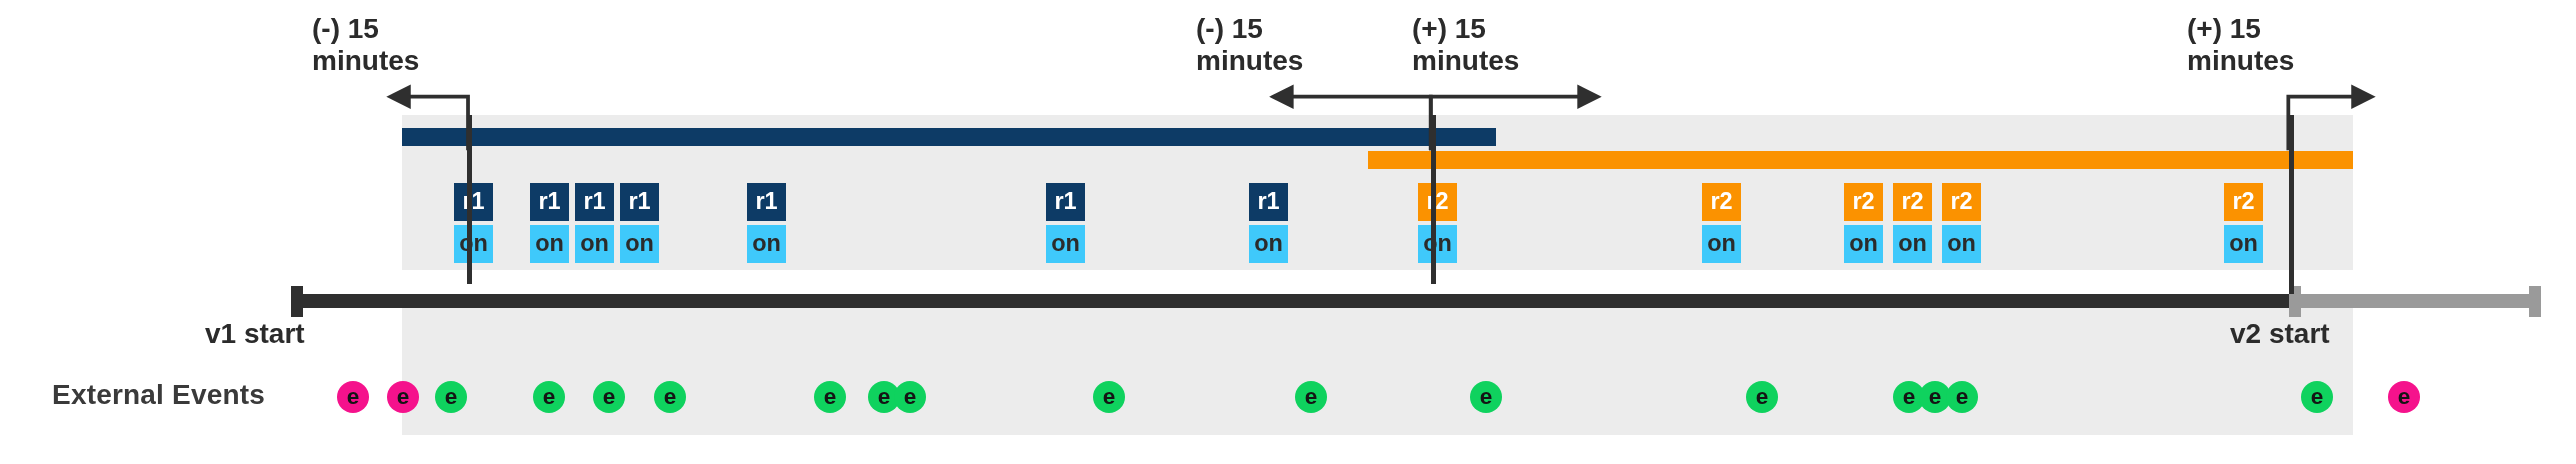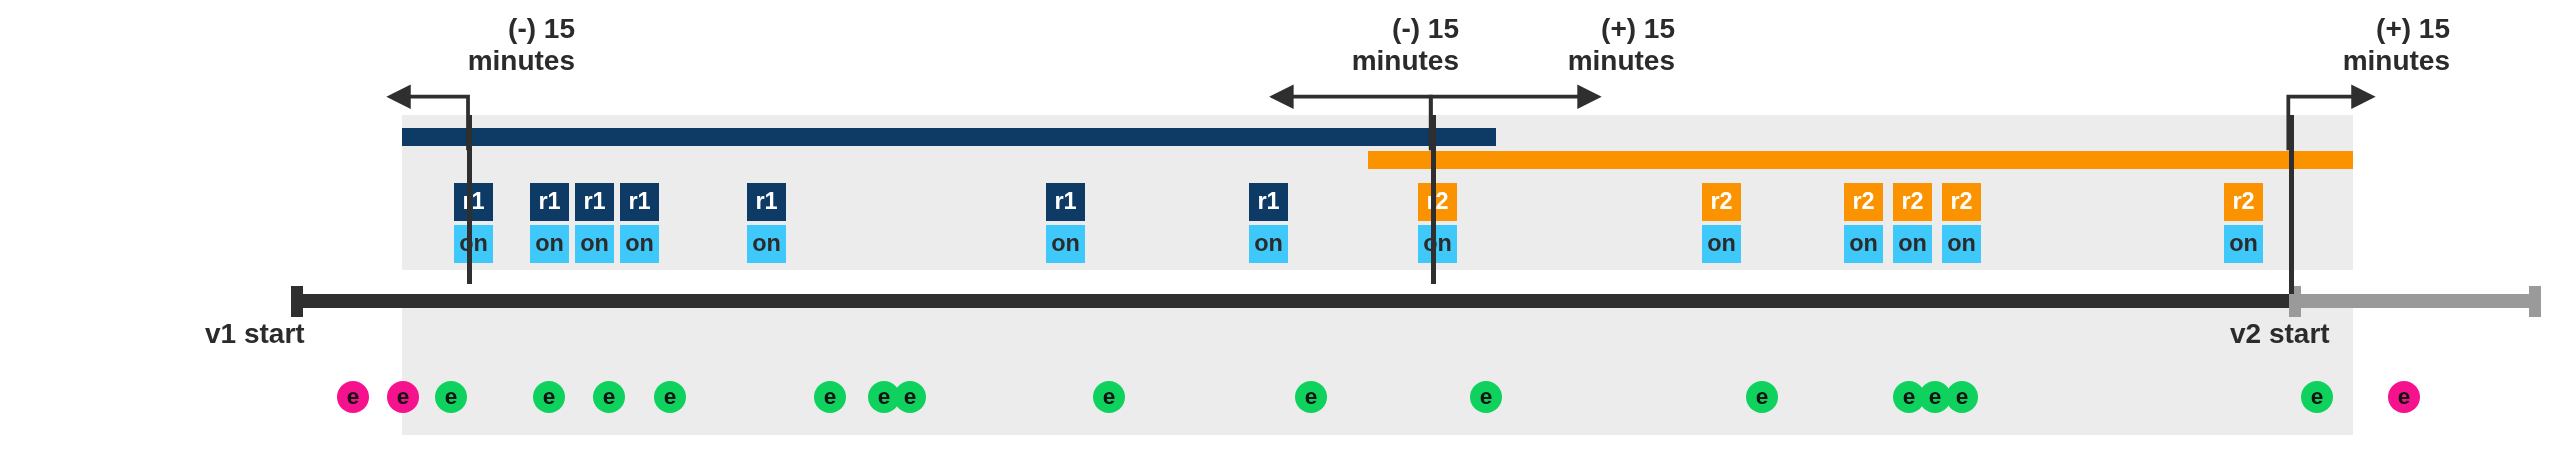--- a/index.html
+++ b/index.html
@@ -16,21 +16,21 @@
 
   .axis-line{position:absolute;height:14px;}
   .axis-line.dark{background:#2f2f2f;}
   .axis-line.grey{background:#9a9a9a;}
   .axis-cap{position:absolute;width:12.2px;height:31px;}
   .axis-cap.dark{background:#2f2f2f;}
   .axis-cap.grey{background:#9a9a9a;}
 
   .vline{position:absolute;width:4.7px;background:#2f2f2f;}
 
-  .anno{position:absolute;text-align:right;font-size:28px;font-weight:600;color:#2b2b2b;line-height:32px;white-space:nowrap;}
+  .anno{position:absolute;text-align:left;font-size:28px;font-weight:600;color:#2b2b2b;line-height:32px;white-space:nowrap;}
 
   .startlabel{position:absolute;font-size:28px;font-weight:600;color:#2b2b2b;white-space:nowrap;}
 
   .badge{position:absolute;width:39px;height:38px;display:flex;align-items:center;justify-content:center;
          font-size:23.5px;font-weight:600;line-height:1;}
   .badge.r1{background:#0d3b66;color:#ffffff;}
   .badge.r2{background:#fb9200;color:#ffffff;}
   .badge.on{background:#3fc9fb;color:#2b2b2b;}
 
   .edot{position:absolute;width:32px;height:32px;border-radius:50%;
@@ -85,20 +85,21 @@
       <g>
         <path d="M 1522 160 L 1522 103 L 1688 103" stroke="#2f2f2f" stroke-width="4" fill="none"></path>
         <polygon points="1704,103 1678,90 1678,116" fill="#2f2f2f"></polygon>
       </g>
       <g>
         <path d="M 2435 160 L 2435 103 L 2512 103" stroke="#2f2f2f" stroke-width="4" fill="none"></path>
         <polygon points="2528,103 2502,90 2502,116" fill="#2f2f2f"></polygon>
       </g>
     </svg>
 
+  <div class="rowlabel" style="left:52px;top:379px;">External Events</div>
 
   <div id="impression-layer">
       <div>
         <div class="badge r1" style="left: 454px; top: 183px;">r1</div>
         <div class="badge on" style="left: 454px; top: 225px;">on</div>
       </div>
       <div>
         <div class="badge r1" style="left: 530px; top: 183px;">r1</div>
         <div class="badge on" style="left: 530px; top: 225px;">on</div>
       </div>

